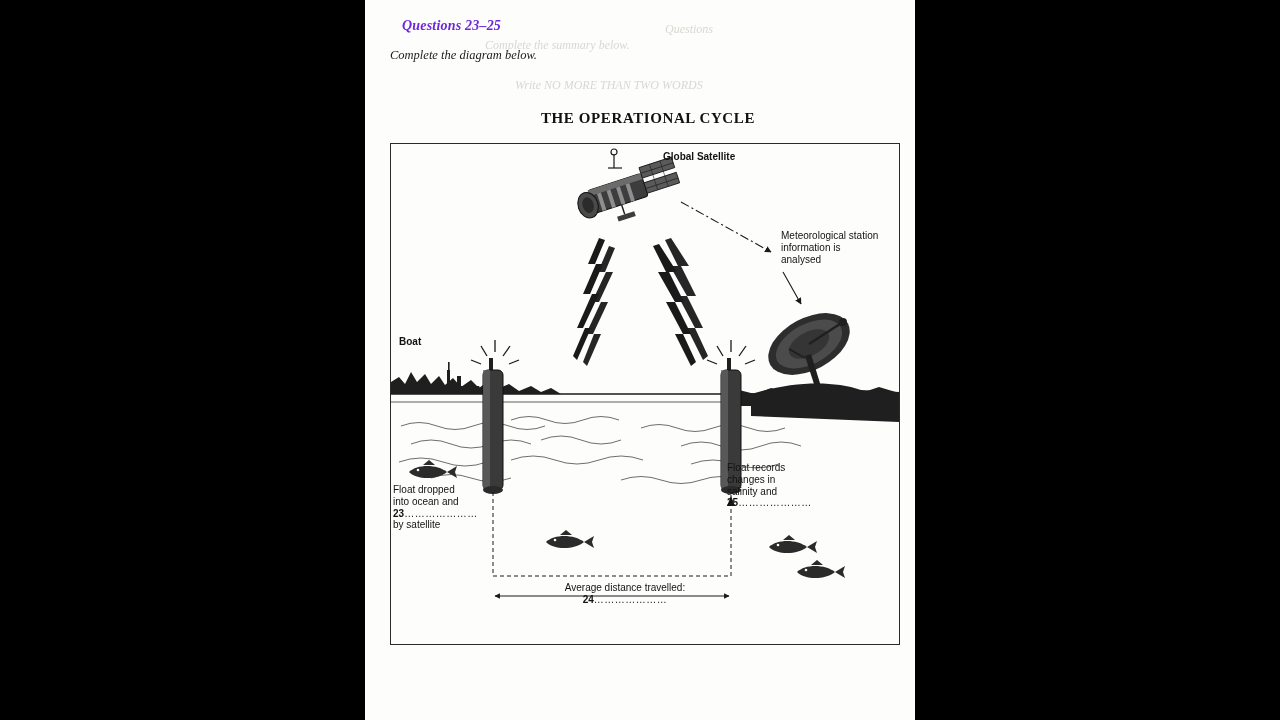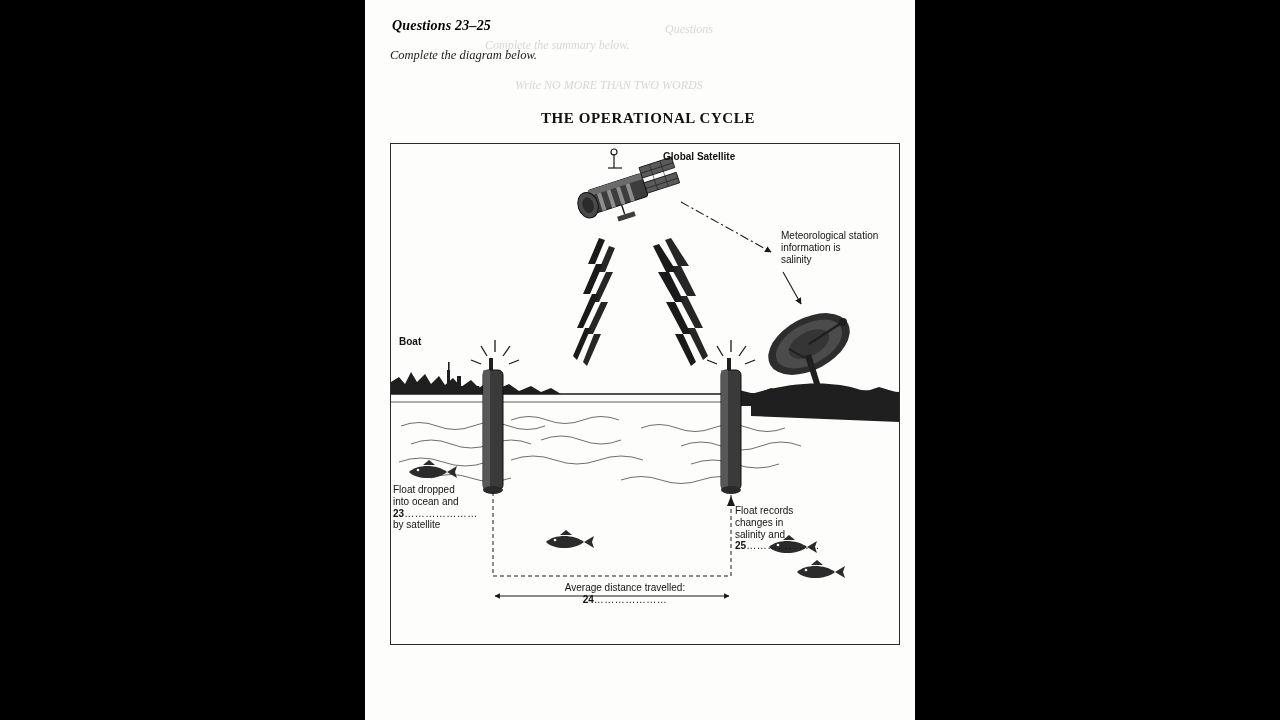--- a/index.html
+++ b/index.html
@@ -24,26 +24,26 @@
     position: absolute;
     left: 365px;
     top: 0px;
     width: 550px;
     height: 720px;
     background: #fdfdfb;
     overflow: hidden;
   }
   .qheader {
     position: absolute;
-    left: 27px;
+    left: 37px;
     top: 18px;
     font-size: 14px;
     font-weight: bold;
     font-style: italic;
-    color: #000000;
+    color: #6d28d9;
     letter-spacing: 0.2px;
   }
   .instr1 {
     position: absolute;
     left: 25px;
     top: 48px;
     font-size: 12.5px;
     font-style: italic;
     color: #1a1a1a;
   }
@@ -279,35 +279,35 @@
         <path d="M340,352 L336,362 L344,362 Z" fill="#1a1a1a"></path>
 
         <line x1="104" y1="452" x2="338" y2="452" stroke="#1a1a1a" stroke-width="1.1" marker-start="url(#arrowS)" marker-end="url(#arrowS)"></line>
       </svg>
 
       <div class="lbl b sz10" style="left:272px; top:7px;">Global Satellite</div>
 
       <div class="lbl" style="left:390px; top:86px;">
         <div class="b sz10">Meteorological station</div>
         <div class="sz10">information is</div>
-        <div class="sz10">salinity</div>
+        <div class="sz10">analysed</div>
       </div>
 
       <div class="lbl b sz10" style="left:8px; top:192px;">Boat</div>
 
       <div class="lbl sz10" style="left:2px; top:340px; width:130px;">
         <div>Float dropped</div>
         <div>into ocean and</div>
         <div>
           <b>23</b><span class="dots">…………………</span>
         </div>
         <div>by satellite</div>
       </div>
 
-      <div class="lbl sz10" style="left:344px; top:318px; width:140px;margin-top:43px;">
+      <div class="lbl sz10" style="left:336px; top:318px; width:140px;">
         <div>Float records</div>
         <div>changes in</div>
         <div>salinity and</div>
         <div>
           <b>25</b><span class="dots">…………………</span>
         </div>
       </div>
 
       <div class="lbl sz10" style="left:124px; top:438px; width:220px; text-align:center;">
         <div>Average distance travelled:</div>

